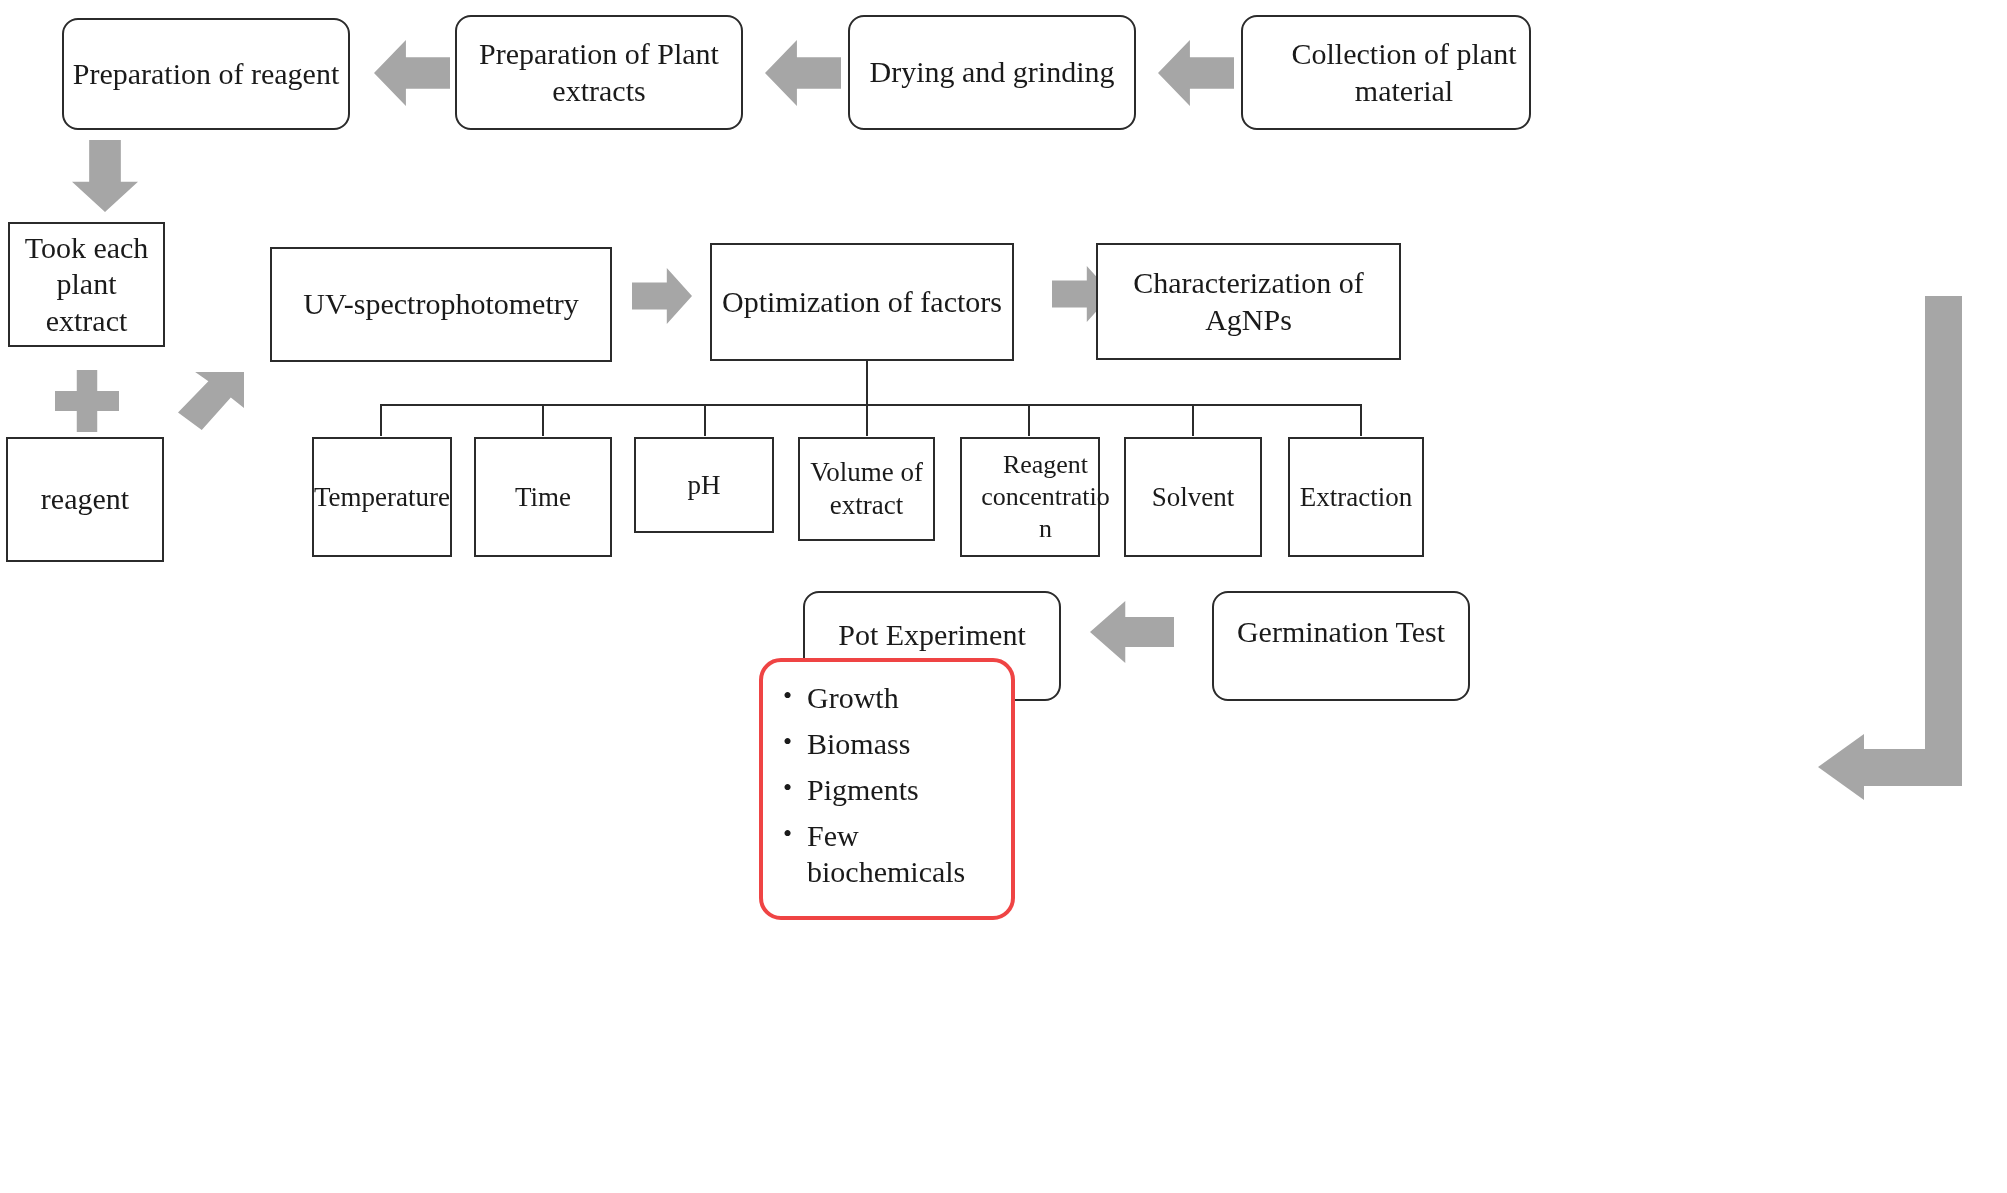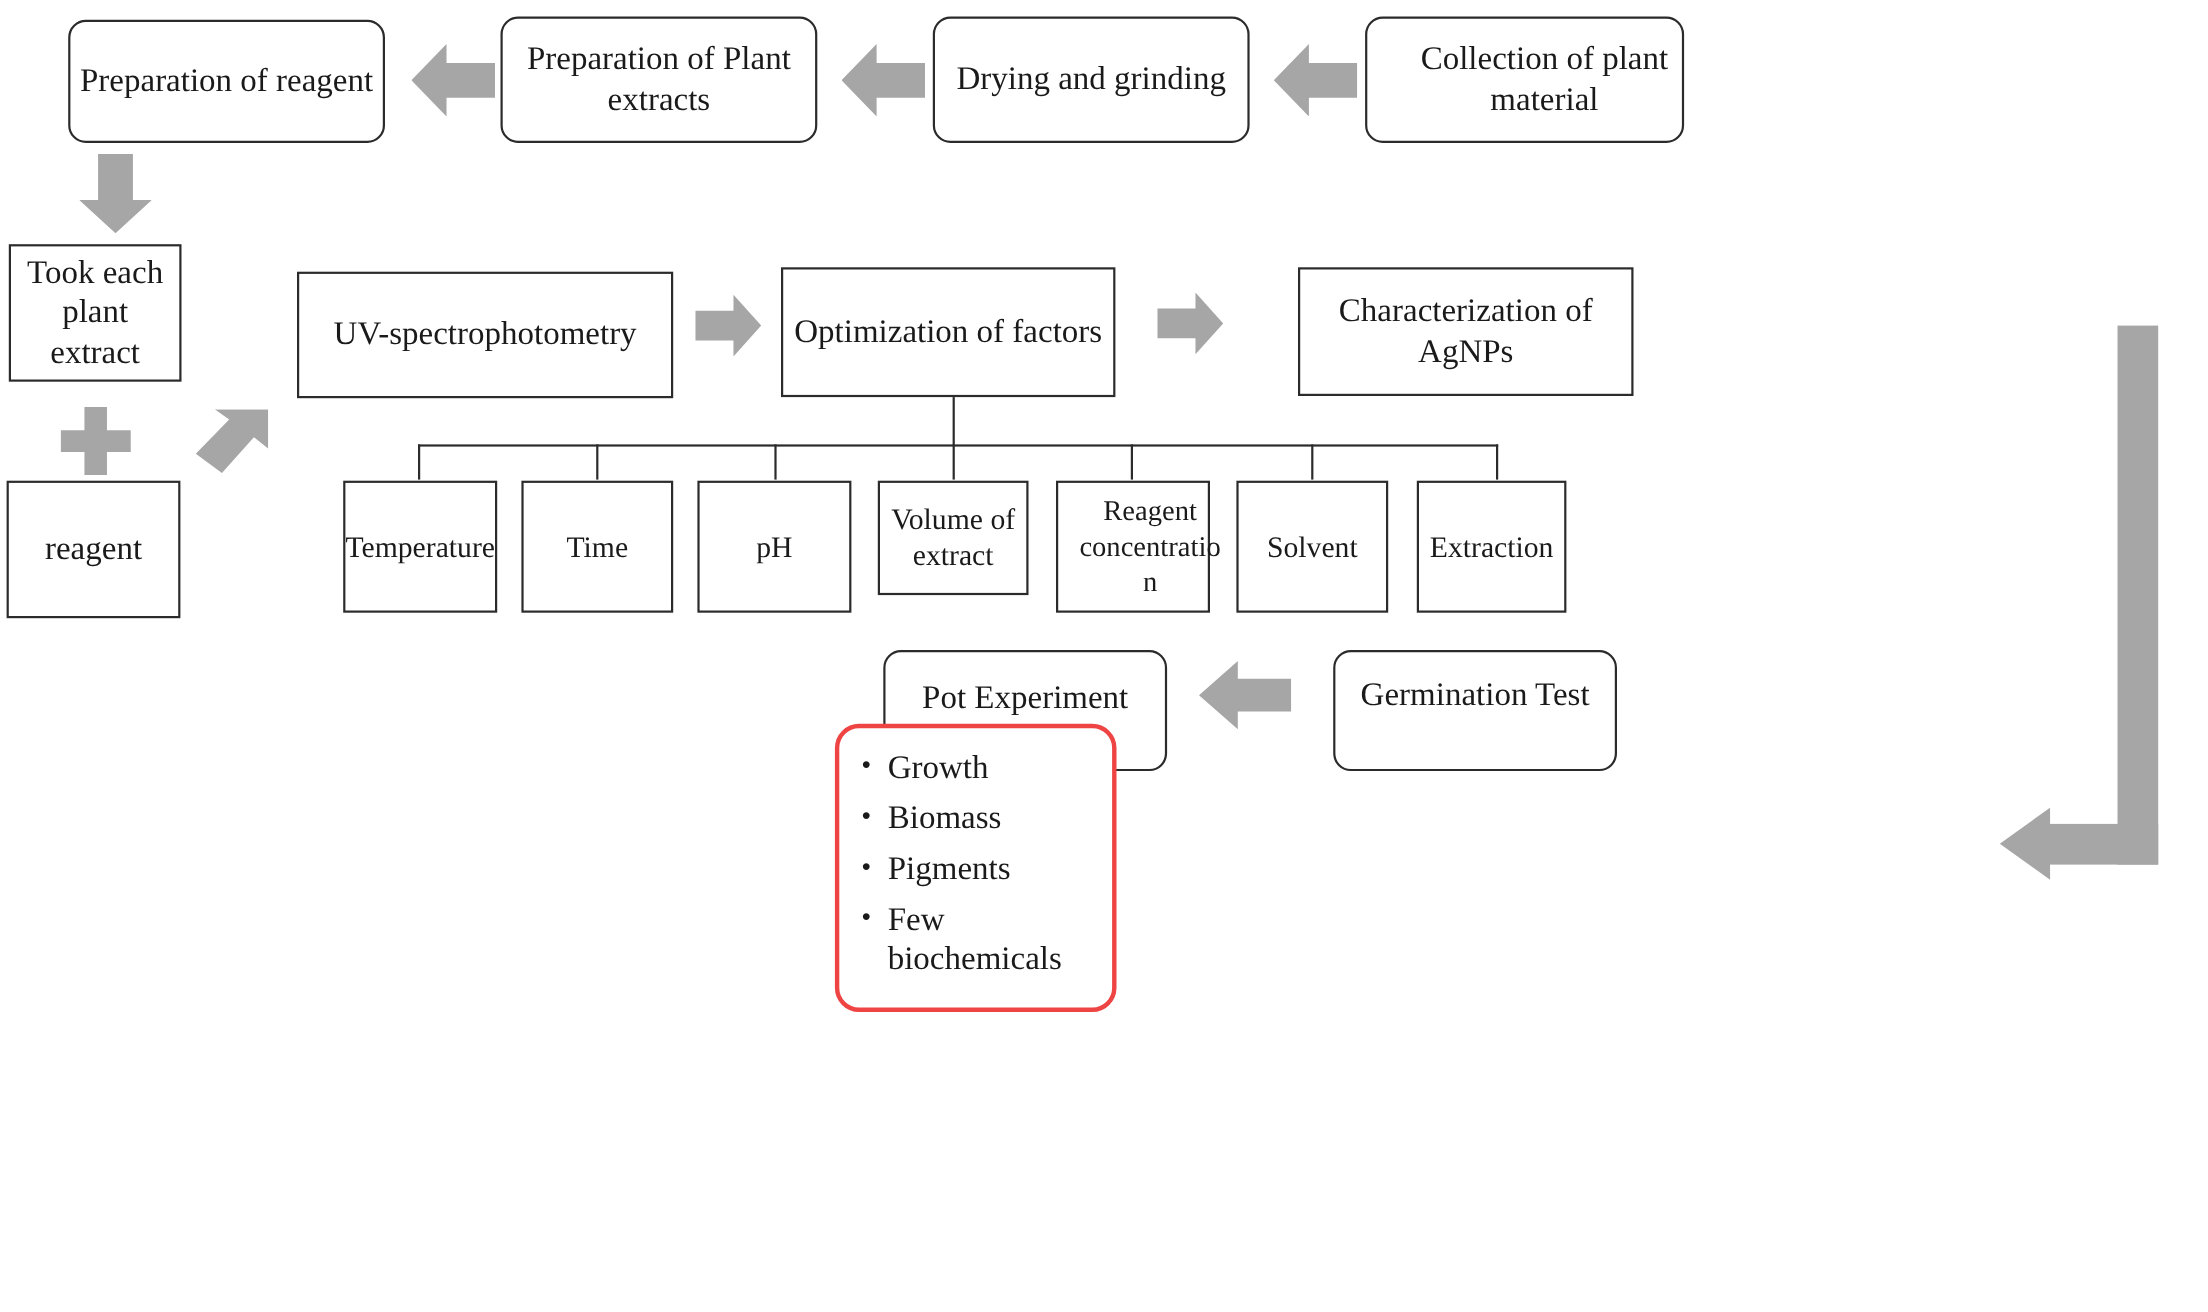--- a/index.html
+++ b/index.html
@@ -168,42 +168,42 @@
   </div>
 
   <div class="arrow arrow-right" style="left:632px; top:268px; width:60px; height:56px;"></div>
 
   <div class="box sq fs-30" style="left:710px; top:243px; width:304px; height:118px; border-radius:0;">
     <span>Optimization of factors</span>
   </div>
 
   <div class="arrow arrow-right" style="left:1052px; top:266px; width:60px; height:56px;"></div>
 
-  <div class="box sq fs-30" style="left:1180px; top:243px; width:305px; height:117px; border-radius:0;">
+  <div class="box sq fs-30" style="left:1096px; top:243px; width:305px; height:117px; border-radius:0;">
     <span>Characterization  of AgNPs</span>
   </div>
 
   <div class="line-v" style="left:866px; top:361px; height:44px;"></div>
   <div class="line-h" style="left:380px; top:404px; width:982px;"></div>
 
   <div class="line-v" style="left:380px; top:404px; height:32px;"></div>
   <div class="line-v" style="left:542px; top:404px; height:32px;"></div>
   <div class="line-v" style="left:704px; top:404px; height:32px;"></div>
   <div class="line-v" style="left:866px; top:404px; height:32px;"></div>
   <div class="line-v" style="left:1028px; top:404px; height:32px;"></div>
   <div class="line-v" style="left:1192px; top:404px; height:32px;"></div>
   <div class="line-v" style="left:1360px; top:404px; height:32px;"></div>
 
   <div class="box sq fs-27" style="left:312px; top:437px; width:140px; height:120px; border-radius:0;">
     <span>Temperature</span>
   </div>
   <div class="box sq fs-27" style="left:474px; top:437px; width:138px; height:120px; border-radius:0;">
     <span>Time</span>
   </div>
-  <div class="box sq fs-27" style="left:634px; top:437px; width:140px; height:120px; border-radius:0;">
+  <div class="box sq fs-27" style="left:634px; top:437px; width:140px; height:96px; border-radius:0;">
     <span>pH</span>
   </div>
   <div class="box sq fs-27" style="left:798px; top:437px; width:137px; height:104px; border-radius:0;">
     <span>Volume of extract</span>
   </div>
   <div class="box sq fs-26" style="left:960px; top:437px; width:140px; height:120px; border-radius:0;">
     <span>Reagent concentratio n</span>
   </div>
   <div class="box sq fs-27" style="left:1124px; top:437px; width:138px; height:120px; border-radius:0;">
     <span>Solvent</span>

